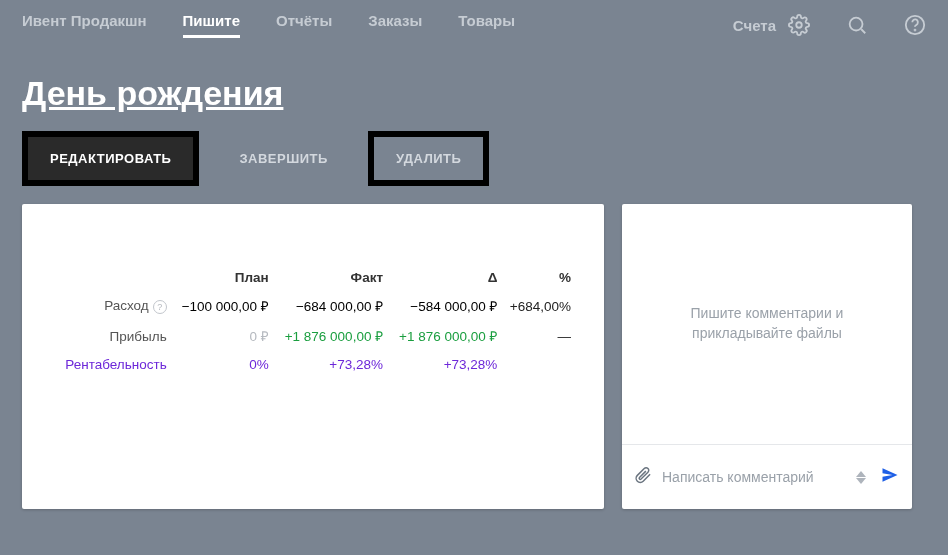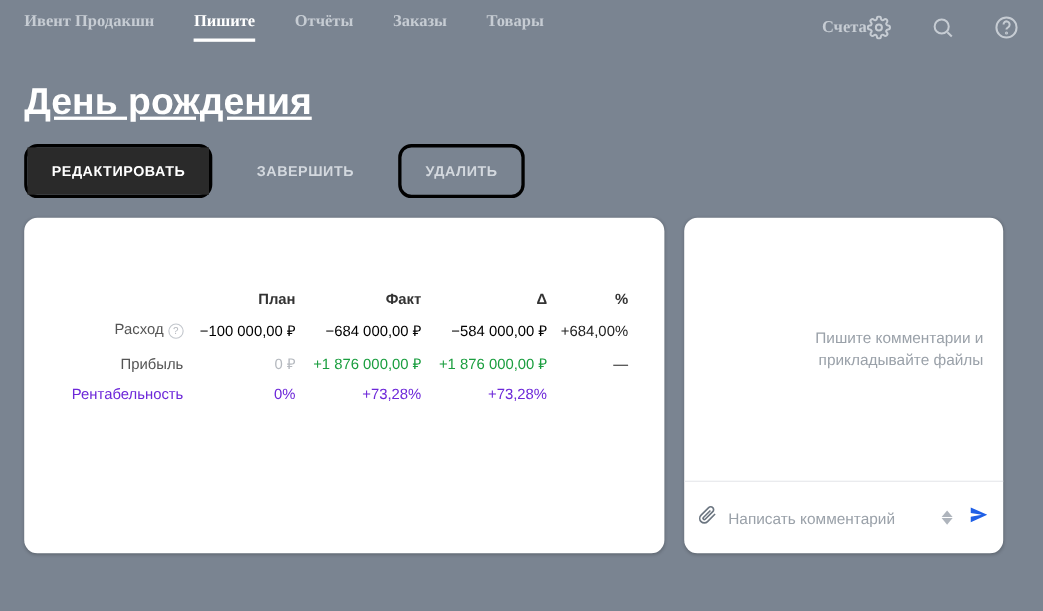--- a/index.html
+++ b/index.html
@@ -13,29 +13,28 @@
   
   .nav {
     display: flex; align-items: center;
     padding: 12px 22px 8px 22px;
     gap: 36px;
   }
   .nav-item {
     color: #c6ccd3; font-size: 15px; font-weight: 600;
     cursor: pointer; padding-bottom: 6px;
     border-bottom: 3px solid transparent;
-    font-family: Liberation Serif, serif;
   }
   .nav-item.active {
     color: #fff; border-bottom-color: #fff;
   }
   .nav-spacer { flex: 1; }
   .nav-icon { color: #c6ccd3; cursor: pointer; display:flex; align-items:center;}
   .nav-icon svg { width: 22px; height: 22px; }
-  .accounts-group { display:flex; align-items:center; gap:0; }
+  .accounts-group { display:flex; align-items:center; gap:12px; }
 
   
   .page-title {
     font-size: 34px; font-weight: 700;
     padding: 28px 22px 18px 22px;
     text-decoration: underline;
   }
 
   
   .actions {
@@ -47,33 +46,33 @@
     font-size: 13px; font-weight: 700;
     letter-spacing: 0.5px;
     text-transform: uppercase;
     cursor: pointer;
     background: transparent; border: none; color: #d3d8de;
   }
   .btn-primary {
     background: #2a2a2a; color: #fff;
   }
   .highlight-box {
-    border: 3px solid #000000;
-    border-radius: 12px;
+    border: 6px solid #000000;
+    border-radius: 0;
     display: inline-block;
   }
 
   
   .main {
     display: flex; gap: 18px;
     padding: 0 22px;
   }
   .panel {
     background: #fff;
-    border-radius: 12px;
+    border-radius: 2px;
     box-shadow: 0 1px 3px rgba(0,0,0,0.2);
   }
   .panel-left {
     width: 582px; height: 305px;
     color: #333;
     padding: 60px 30px 30px 30px;
   }
   .panel-right {
     width: 290px; height: 305px;
     display: flex; flex-direction: column;
@@ -92,21 +91,21 @@
   .help-icon {
     display:inline-flex; align-items:center; justify-content:center;
     width:14px; height:14px; border:1px solid #c2c6cc; border-radius:50%;
     font-size:9px; color:#b5b9bf; margin-left:4px; vertical-align:middle;
   }
 
   
   .comments-placeholder {
     flex: 1;
     display:flex; align-items:center; justify-content:center;
-    color: #9aa1a9; font-size: 14px; text-align:right;
+    color: #9aa1a9; font-size: 14px; text-align:center;
     padding: 0 18px; line-height:1.4;
   }
   .comment-input-row {
     border-top: 1px solid #e5e7ea;
     display:flex; align-items:center; gap:10px;
     padding: 20px 12px;
   }
   .attach-icon { color:#6b7580; cursor:pointer;}
   .attach-icon svg{width:18px;height:18px;}
   .comment-field {

